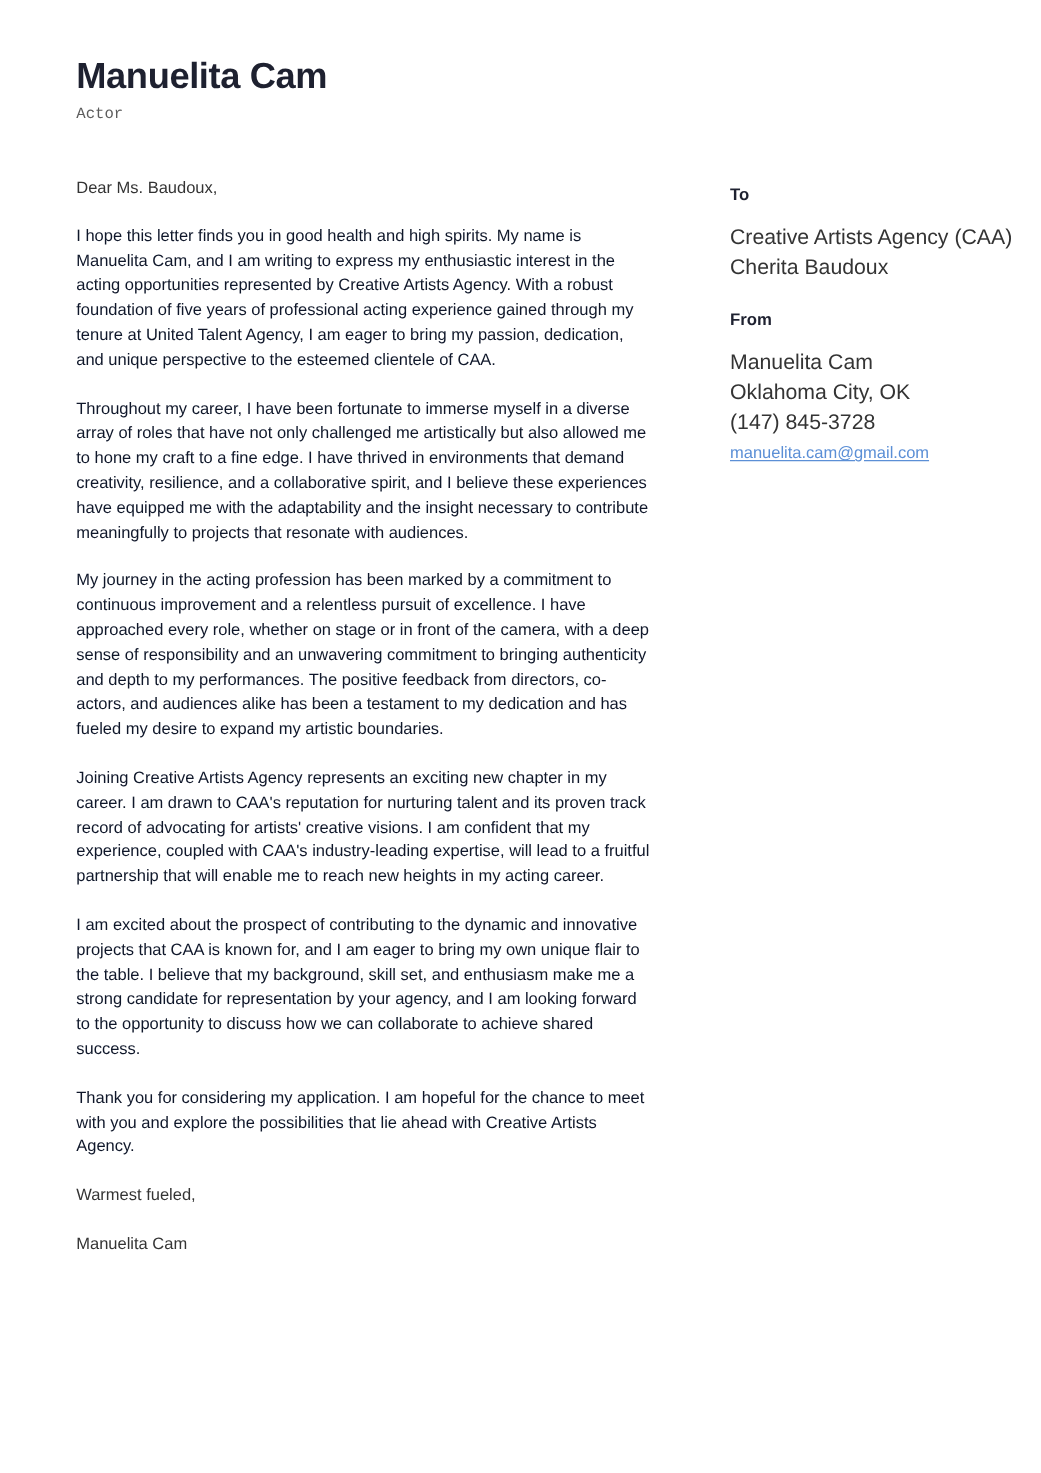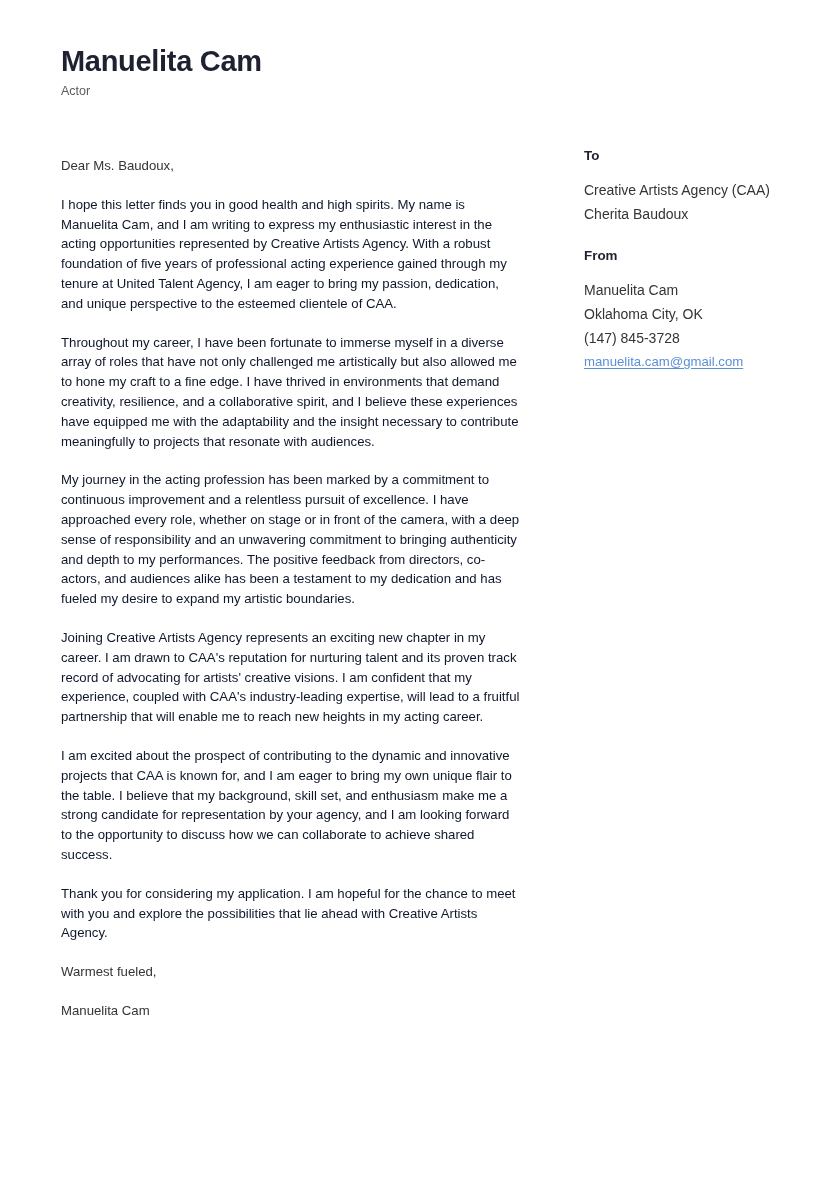--- a/index.html
+++ b/index.html
@@ -38,34 +38,35 @@
     letter-spacing: -0.3px;
     line-height: 1.12;
     margin: 0;
   }
   .applicant-role {
     font-size: 12.5px;
     font-weight: 400;
     color: #5c5c5c;
     margin: 7px 0 0 0;
     line-height: 1.2;
+    font-family: Liberation Mono, monospace;
   }
 
   
   .columns {
     position: absolute;
     left: 0;
     top: 140px;
     width: 833px;
   }
 
   .letter-col {
     position: absolute;
     left: 61px;
-    top: 16px;
+    top: 0;
     width: 461px;
   }
 
   .meta-col {
     position: absolute;
     left: 584px;
     top: 8px;
     width: 220px;
   }
 
@@ -104,21 +105,21 @@
     margin-bottom: 0;
   }
   .meta-heading {
     font-size: 13.4px;
     font-weight: 700;
     color: #1e2130;
     margin: 0 0 14px 0;
     line-height: 1.2;
   }
   .meta-line {
-    font-size: 14px;
+    font-size: 17px;
     line-height: 24px;
     color: #343434;
     margin: 0;
     white-space: nowrap;
   }
   .meta-link {
     font-size: 13.2px;
     line-height: 24px;
     color: #5b8fd6;
     text-decoration: underline;

